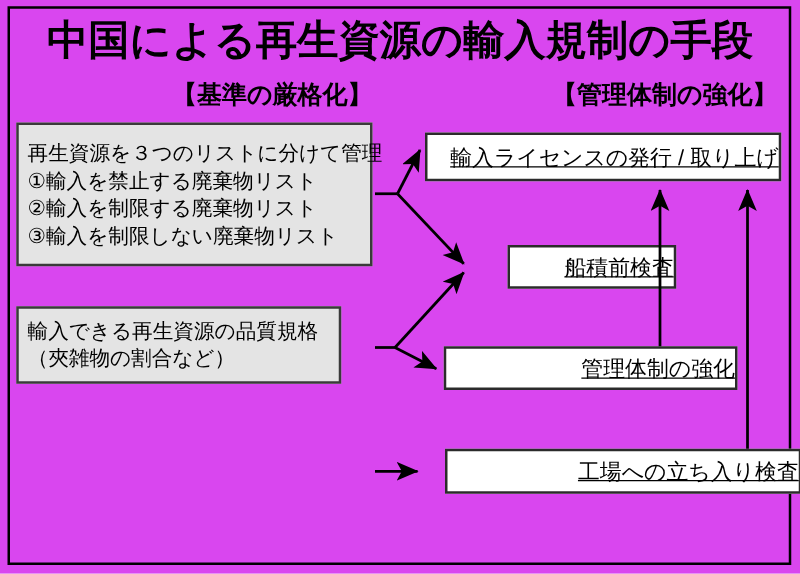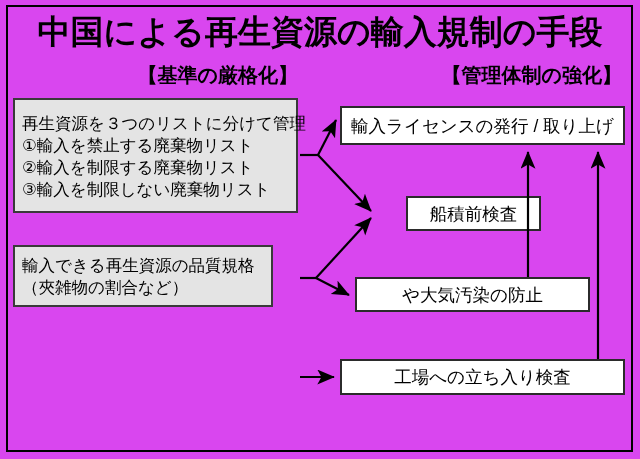--- a/index.html
+++ b/index.html
@@ -57,22 +57,23 @@
     flex-direction: column;
     justify-content: center;
   }
   .box.gray {
     background: #e4e4e4;
     border: 2px solid #3a3a3a;
     padding: 3px 6px 3px 7px;
   }
   .box.white {
     background: #ffffff;
-    align-items: center;
+    align-items: flex-end;
     justify-content: center;
+    text-decoration: underline;
   }
   .box .line {
     font-size: 16.5px;
     line-height: 22px;
     white-space: nowrap;
   }
   .box.white .line {
     font-size: 17.5px;
     line-height: 22px;
     text-align: center;
@@ -80,21 +81,21 @@
 
   
   #box-lists   { left: 13px; top: 98px;  width: 285px; height: 115px; }
   #box-quality { left: 13px; top: 245px; width: 260px; height: 62px;  }
   #box-factory { left: 13px; top: 337px; width: 285px; height: 87px;  }
 
   
   #box-license   { left: 340px; top: 106px; width: 285px; height: 39px; }
   #box-preship   { left: 378px; top: 196px; width: 135px; height: 35px; margin-left: 28px; }
   #box-customs   { left: 355px; top: 277px; width: 235px; height: 35px; }
-  #box-onsite    { left: 340px; top: 359px; width: 285px; height: 36px; }
+  #box-onsite    { left: 356px; top: 359px; width: 285px; height: 36px; }
 
   .svg-layer {
     position: absolute;
     left: 0;
     top: 0;
     width: 640px;
     height: 459px;
     pointer-events: none;
   }
 </style>
@@ -125,21 +126,21 @@
 
   <div class="box white" id="box-license">
     <div class="line">輸入ライセンスの発行 / 取り上げ</div>
   </div>
 
   <div class="box white" id="box-preship">
     <div class="line">船積前検査</div>
   </div>
 
   <div class="box white" id="box-customs">
-    <div class="line">や大気汚染の防止</div>
+    <div class="line">管理体制の強化</div>
   </div>
 
   <div class="box white" id="box-onsite">
     <div class="line">工場への立ち入り検査</div>
   </div>
 
   <svg class="svg-layer" viewBox="0 0 640 459">
     <defs>
       <marker id="ah" markerWidth="9" markerHeight="9" refX="7.6" refY="3.4" orient="auto" markerUnits="strokeWidth">
         <path d="M0,0 L8,3.4 L0,6.8 L1.9,3.4 z" fill="#000000"></path>

